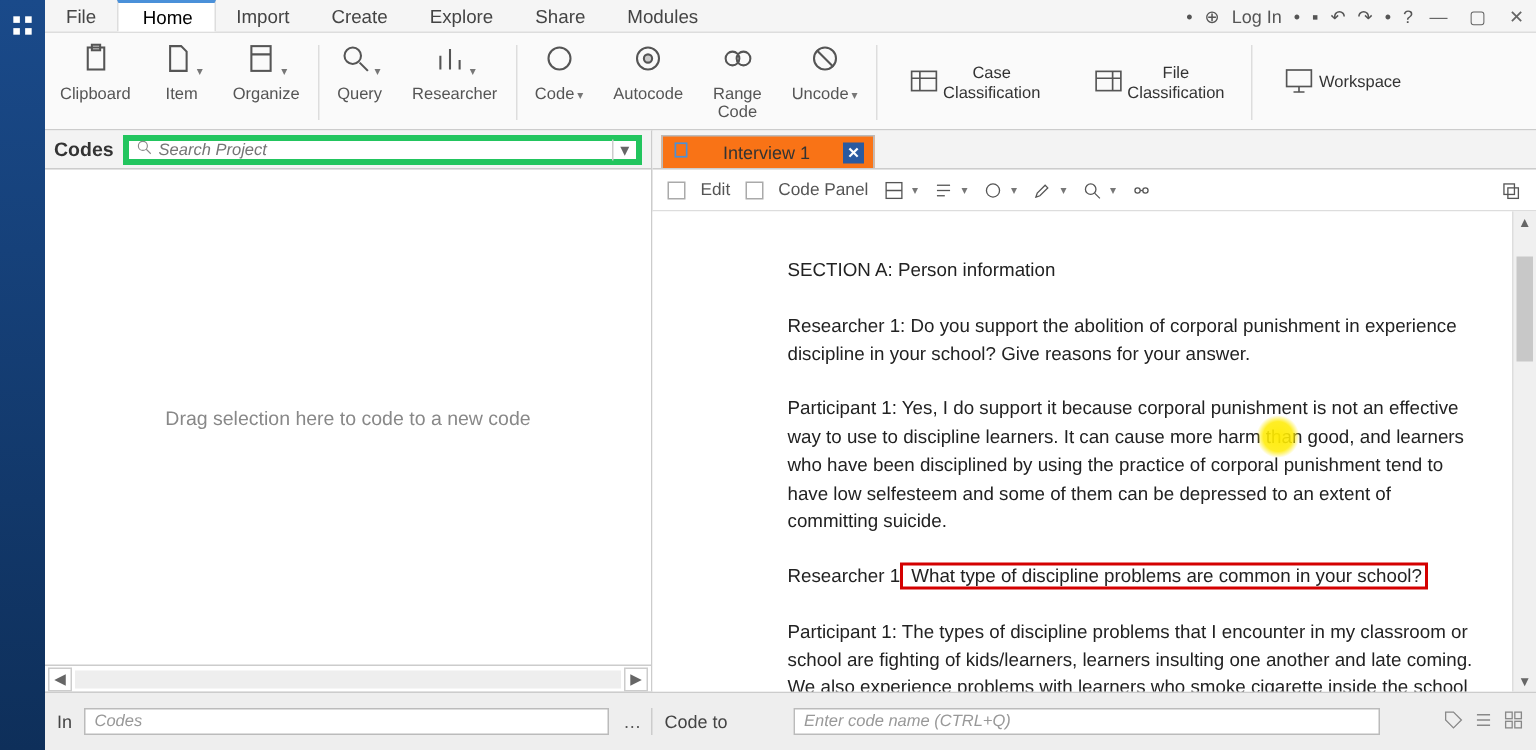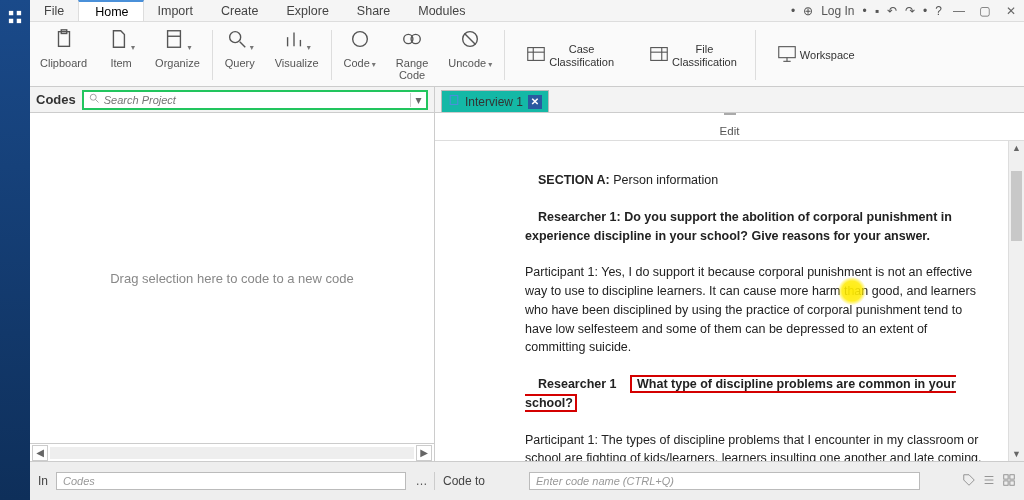--- a/index.html
+++ b/index.html
@@ -24,52 +24,52 @@
   .rgrp svg { width:22px; height:22px; }
   .rsep { width:1px; background:#ddd; margin:6px 2px;}
   .rclass { display:flex; flex-direction:row; align-items:center; padding:4px 16px; }
   .rclass .lbl { font-size:11px; color:#333; text-align:center; line-height:1.2; margin-top:2px;}
 
   
   .workrow { flex:1; display:flex; min-height:0; }
   .panel-left { width:405px; border-right:1px solid #ccc; display:flex; flex-direction:column; }
   .panel-left .hdr { display:flex; align-items:center; height:26px; border-bottom:1px solid #ccc; background:#f3f3f3;}
   .panel-left .hdr .title { font-weight:bold; padding:0 6px; font-size:13px;}
-  .searchw { flex:1; display:flex; align-items:center; border:2px solid #22c55e; height:20px; margin:2px 6px 2px 0; background:#fff;}
+  .searchw { flex:1; display:flex; align-items:center; border:4px solid #22c55e; height:20px; margin:2px 6px 2px 0; background:#fff;}
   .searchw svg { width:12px; height:12px; margin:0 4px; color:#888;}
   .searchw input { flex:1; border:none; outline:none; font-size:11px; font-style:italic; color:#888; }
   .searchw .dd { width:16px; text-align:center; color:#666; border-left:1px solid #ccc;}
   .dropzone { flex:1; display:flex; align-items:center; justify-content:center; color:#888; font-size:13px; }
   .hscroll { height:18px; border-top:1px solid #ccc; display:flex; align-items:center; }
   .hscroll .arrow { width:16px; height:16px; border:1px solid #ccc; display:flex; align-items:center; justify-content:center; color:#666; margin:0 2px; font-size:10px;}
   .hscroll .track { flex:1; height:12px; background:#eee; }
 
   .panel-right { flex:1; display:flex; flex-direction:column; min-width:0;}
   .tabrow { height:26px; border-bottom:1px solid #ccc; display:flex; align-items:flex-end; padding-left:6px; background:#f3f3f3;}
-  .tab { height:22px; border:1px solid #bbb; border-bottom:none; background:#14b8a6; display:flex; align-items:center; padding:0 6px; gap:5px; font-size:12px;}
+  .tab { height:22px; border:1px solid #bbb; border-bottom:none; background:#f97316; display:flex; align-items:center; padding:0 6px; gap:22px; font-size:12px;}
   .tab svg { width:12px; height:12px; }
   .tab .close { width:14px; height:14px; background:#2a5aa0; color:#fff; display:flex; align-items:center; justify-content:center; font-size:10px; font-weight:bold;}
 
-  .doc-toolbar { height:28px; border-bottom:1px solid #ddd; display:flex; align-items:center; gap:10px; padding:0 10px; color:#555;flex-direction:column;}
+  .doc-toolbar { height:28px; border-bottom:1px solid #ddd; display:flex; align-items:center; gap:10px; padding:0 10px; color:#555;}
   .doc-toolbar .chk { width:12px; height:12px; border:1px solid #aaa; }
   .doc-toolbar span.tlabel { font-size:11.5px; }
   .doc-toolbar .tb { display:flex; align-items:center; gap:3px; }
   .doc-toolbar svg { width:14px; height:14px; }
   .doc-toolbar .spacer { flex:1; }
 
   .doc-wrap { flex:1; display:flex; min-height:0; }
   .doc { flex:1; overflow:hidden; padding:30px 20px 10px 90px; background:#fff; position:relative; line-height:1.5; font-size:12.5px; color:#222;}
   .vscroll { width:16px; background:#f0f0f0; border-left:1px solid #ddd; position:relative;}
   .vscroll .thumb { position:absolute; top:30px; left:2px; right:2px; height:70px; background:#c8c8c8;}
   .vscroll .arrow { position:absolute; left:0; right:0; height:14px; display:flex; align-items:center; justify-content:center; color:#666; font-size:9px;}
   .vscroll .arrow.up { top:0; }
   .vscroll .arrow.down { bottom:0; }
 
   .doc .sec { margin-bottom:18px; }
-  .doc b { font-weight:bold;margin-left:13px; }
+  .doc b { font-weight:normal; }
   .highlight { display:inline-block; position:relative; }
   .highlight::after { content:''; position:absolute; left:50%; top:50%; width:28px; height:28px; background: radial-gradient(circle, rgba(255,235,0,0.95) 0%, rgba(255,235,0,0.85) 50%, rgba(255,235,0,0) 72%); transform:translate(-50%,-50%); pointer-events:none;}
   .redbox { border:2px solid #d40000; padding:0 2px; }
 
   
   .bottom { height:39px; background:#eee; border-top:1px solid #ccc; display:flex; align-items:center; }
   .bottom .lbl { padding:0 8px; color:#444; font-size:12px;}
   .bottom .field { height:18px; border:1px solid #bbb; background:#fff; padding:0 6px; display:flex; align-items:center; font-style:italic; color:#999; font-size:11px;}
   .bottom .dots { width:24px; text-align:center; color:#555; letter-spacing:1px;}
   .bottom .left { width:405px; display:flex; align-items:center; border-right:1px solid #ccc;}
@@ -150,28 +150,35 @@
             <line x1="15" y1="15" x2="21" y2="21"></line>
           </svg></span>
       <span class="lbl">Query</span>
     </div>
     <div class="rgrp">
       <span class="caret"><svg viewBox="0 0 24 24" fill="none" stroke="#555" stroke-width="1.5">
             <line x1="5" y1="20" x2="5" y2="10"></line>
             <line x1="12" y1="20" x2="12" y2="5"></line>
             <line x1="19" y1="20" x2="19" y2="13"></line>
           </svg></span>
-      <span class="lbl">Visualize</span>
+      <span class="lbl">Researcher</span>
     </div>
     <div class="rsep"></div>
     <div class="rgrp">
       <span><svg viewBox="0 0 24 24" fill="none" stroke="#555" stroke-width="1.5">
             <circle cx="12" cy="12" r="8"></circle>
           </svg></span>
       <span class="lbl caret">Code</span>
+    </div>
+    <div class="rgrp">
+      <span><svg viewBox="0 0 24 24" fill="none" stroke="#555" stroke-width="1.5">
+            <circle cx="12" cy="12" r="8"></circle>
+            <circle cx="12" cy="12" r="3" fill="#ccc"></circle>
+          </svg></span>
+      <span class="lbl">Autocode</span>
     </div>
     <div class="rgrp">
       <span><svg viewBox="0 0 24 24" fill="none" stroke="#555" stroke-width="1.5">
             <circle cx="8" cy="12" r="5"></circle>
             <circle cx="16" cy="12" r="5"></circle>
           </svg></span>
       <span class="lbl" style="white-space:pre-line;text-align:center">Range
 Code</span>
     </div>
     <div class="rgrp">

